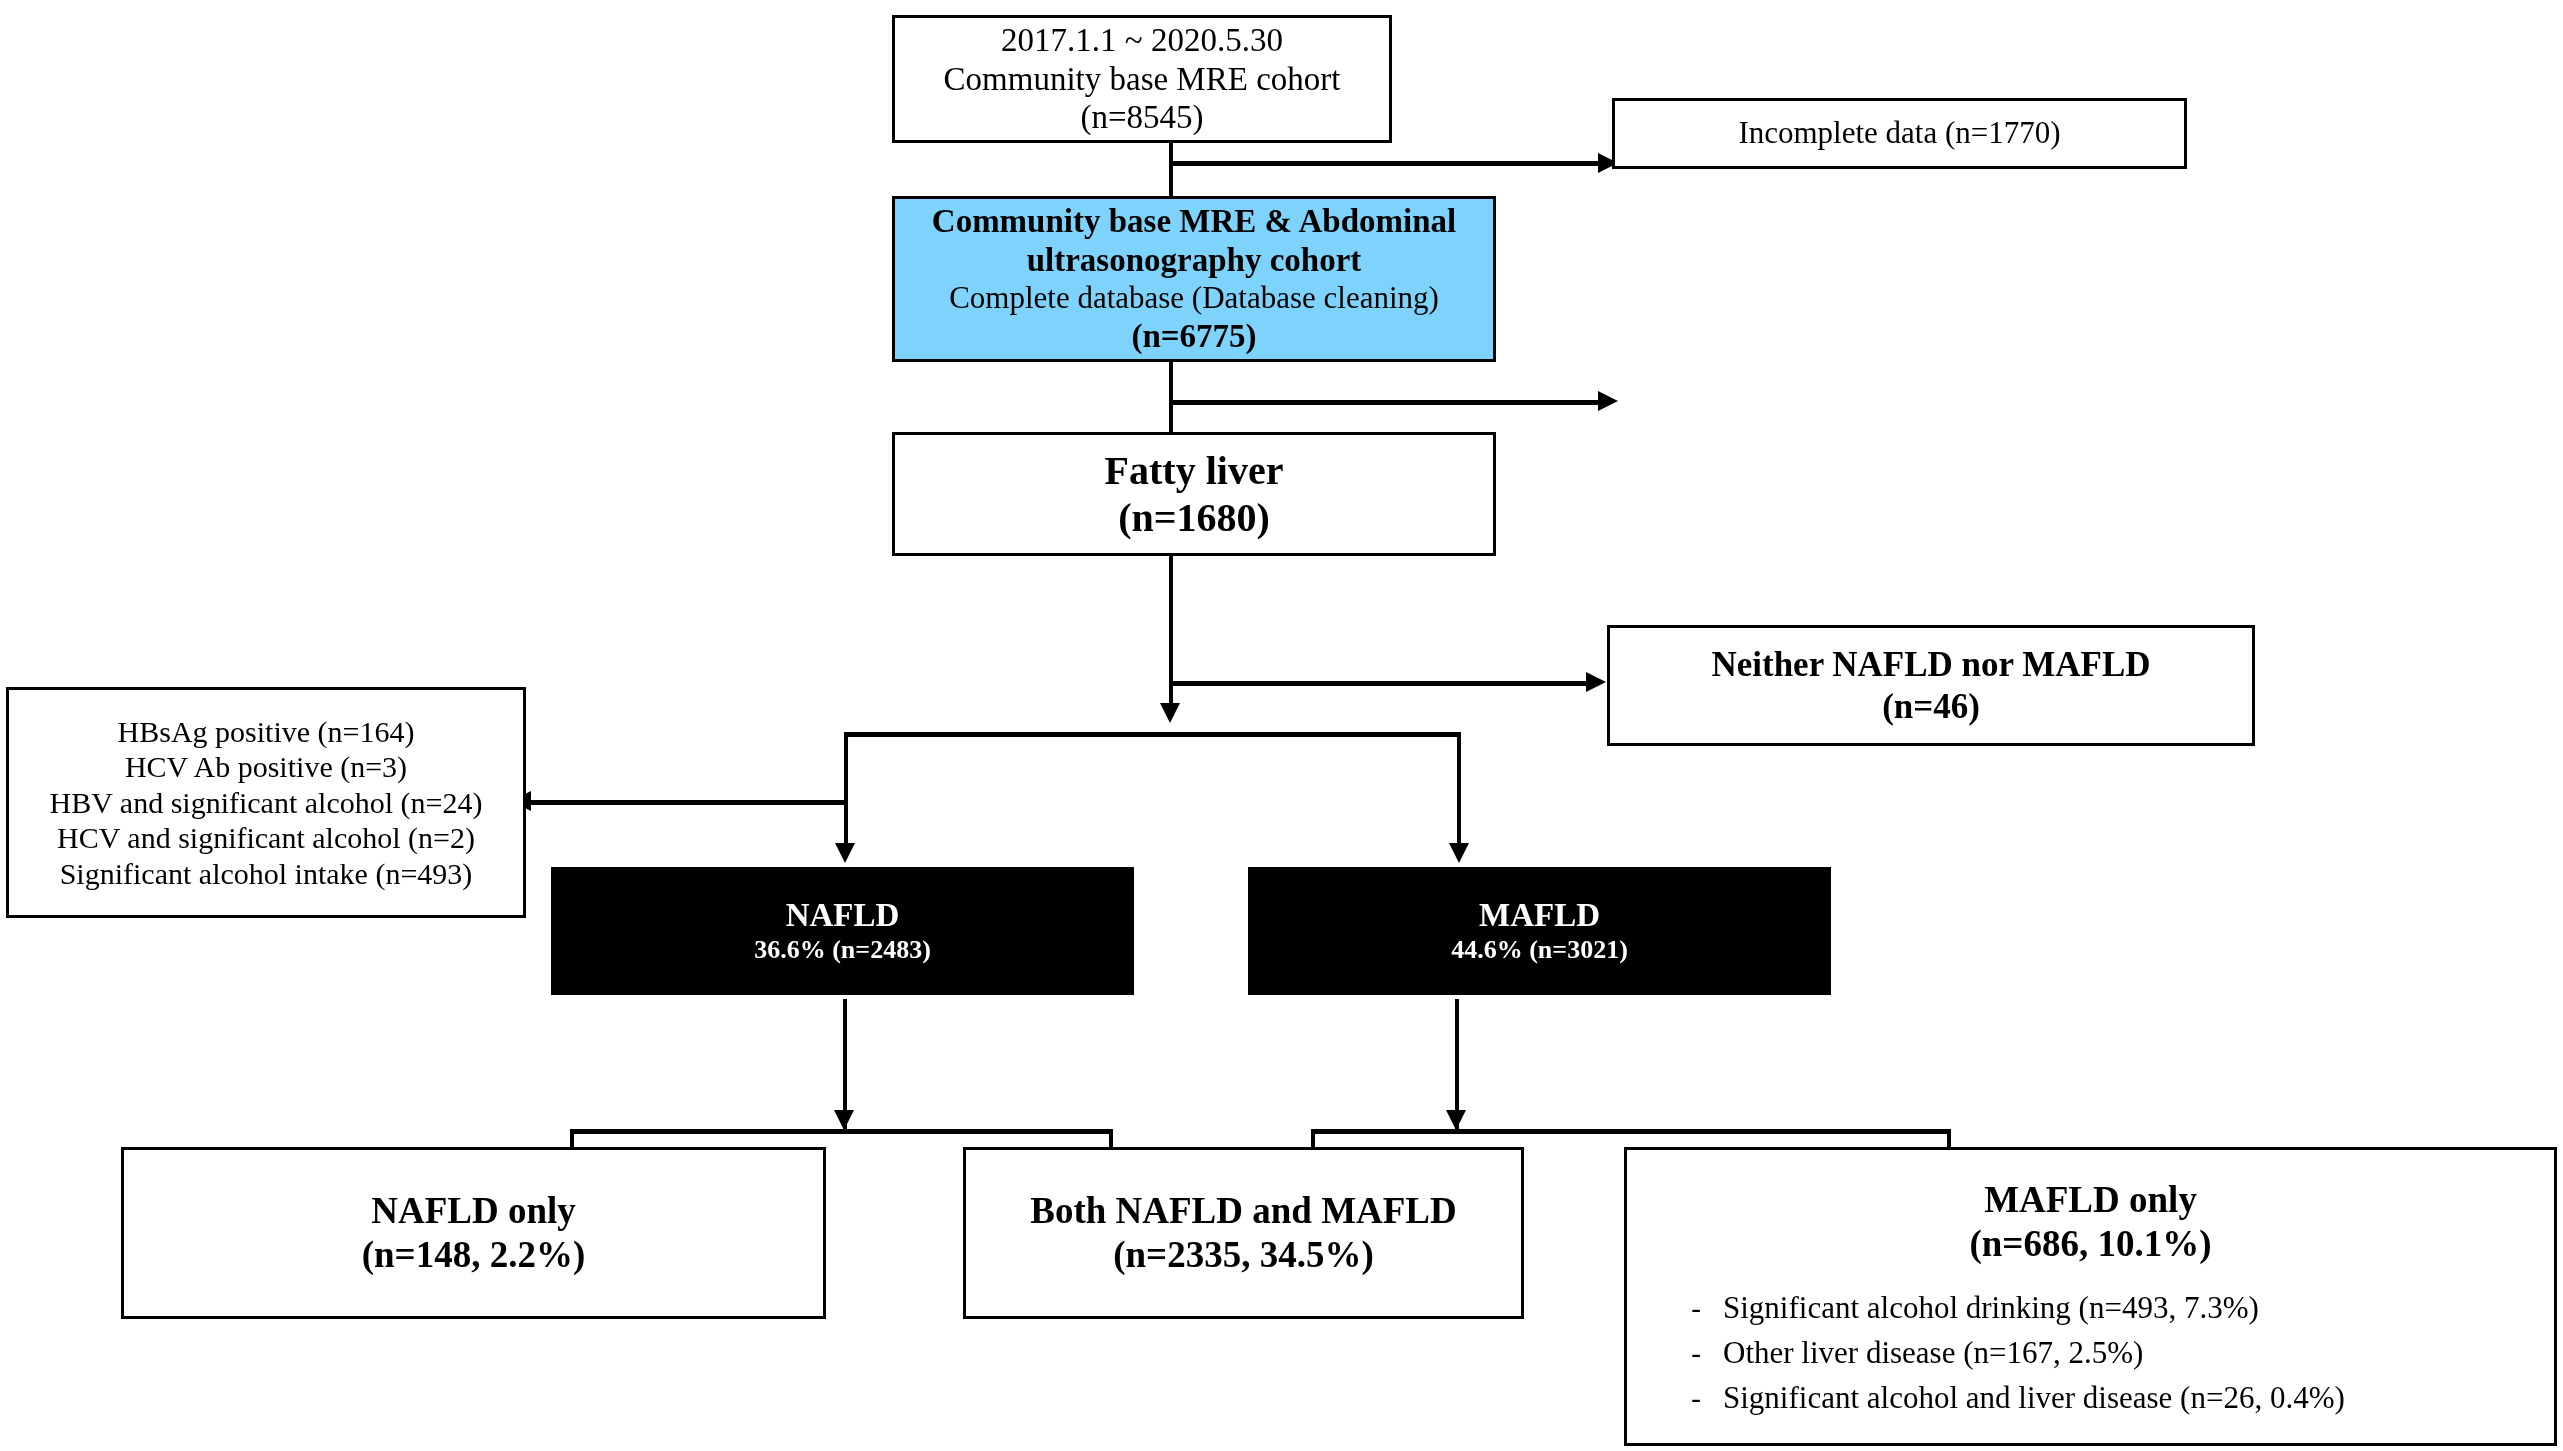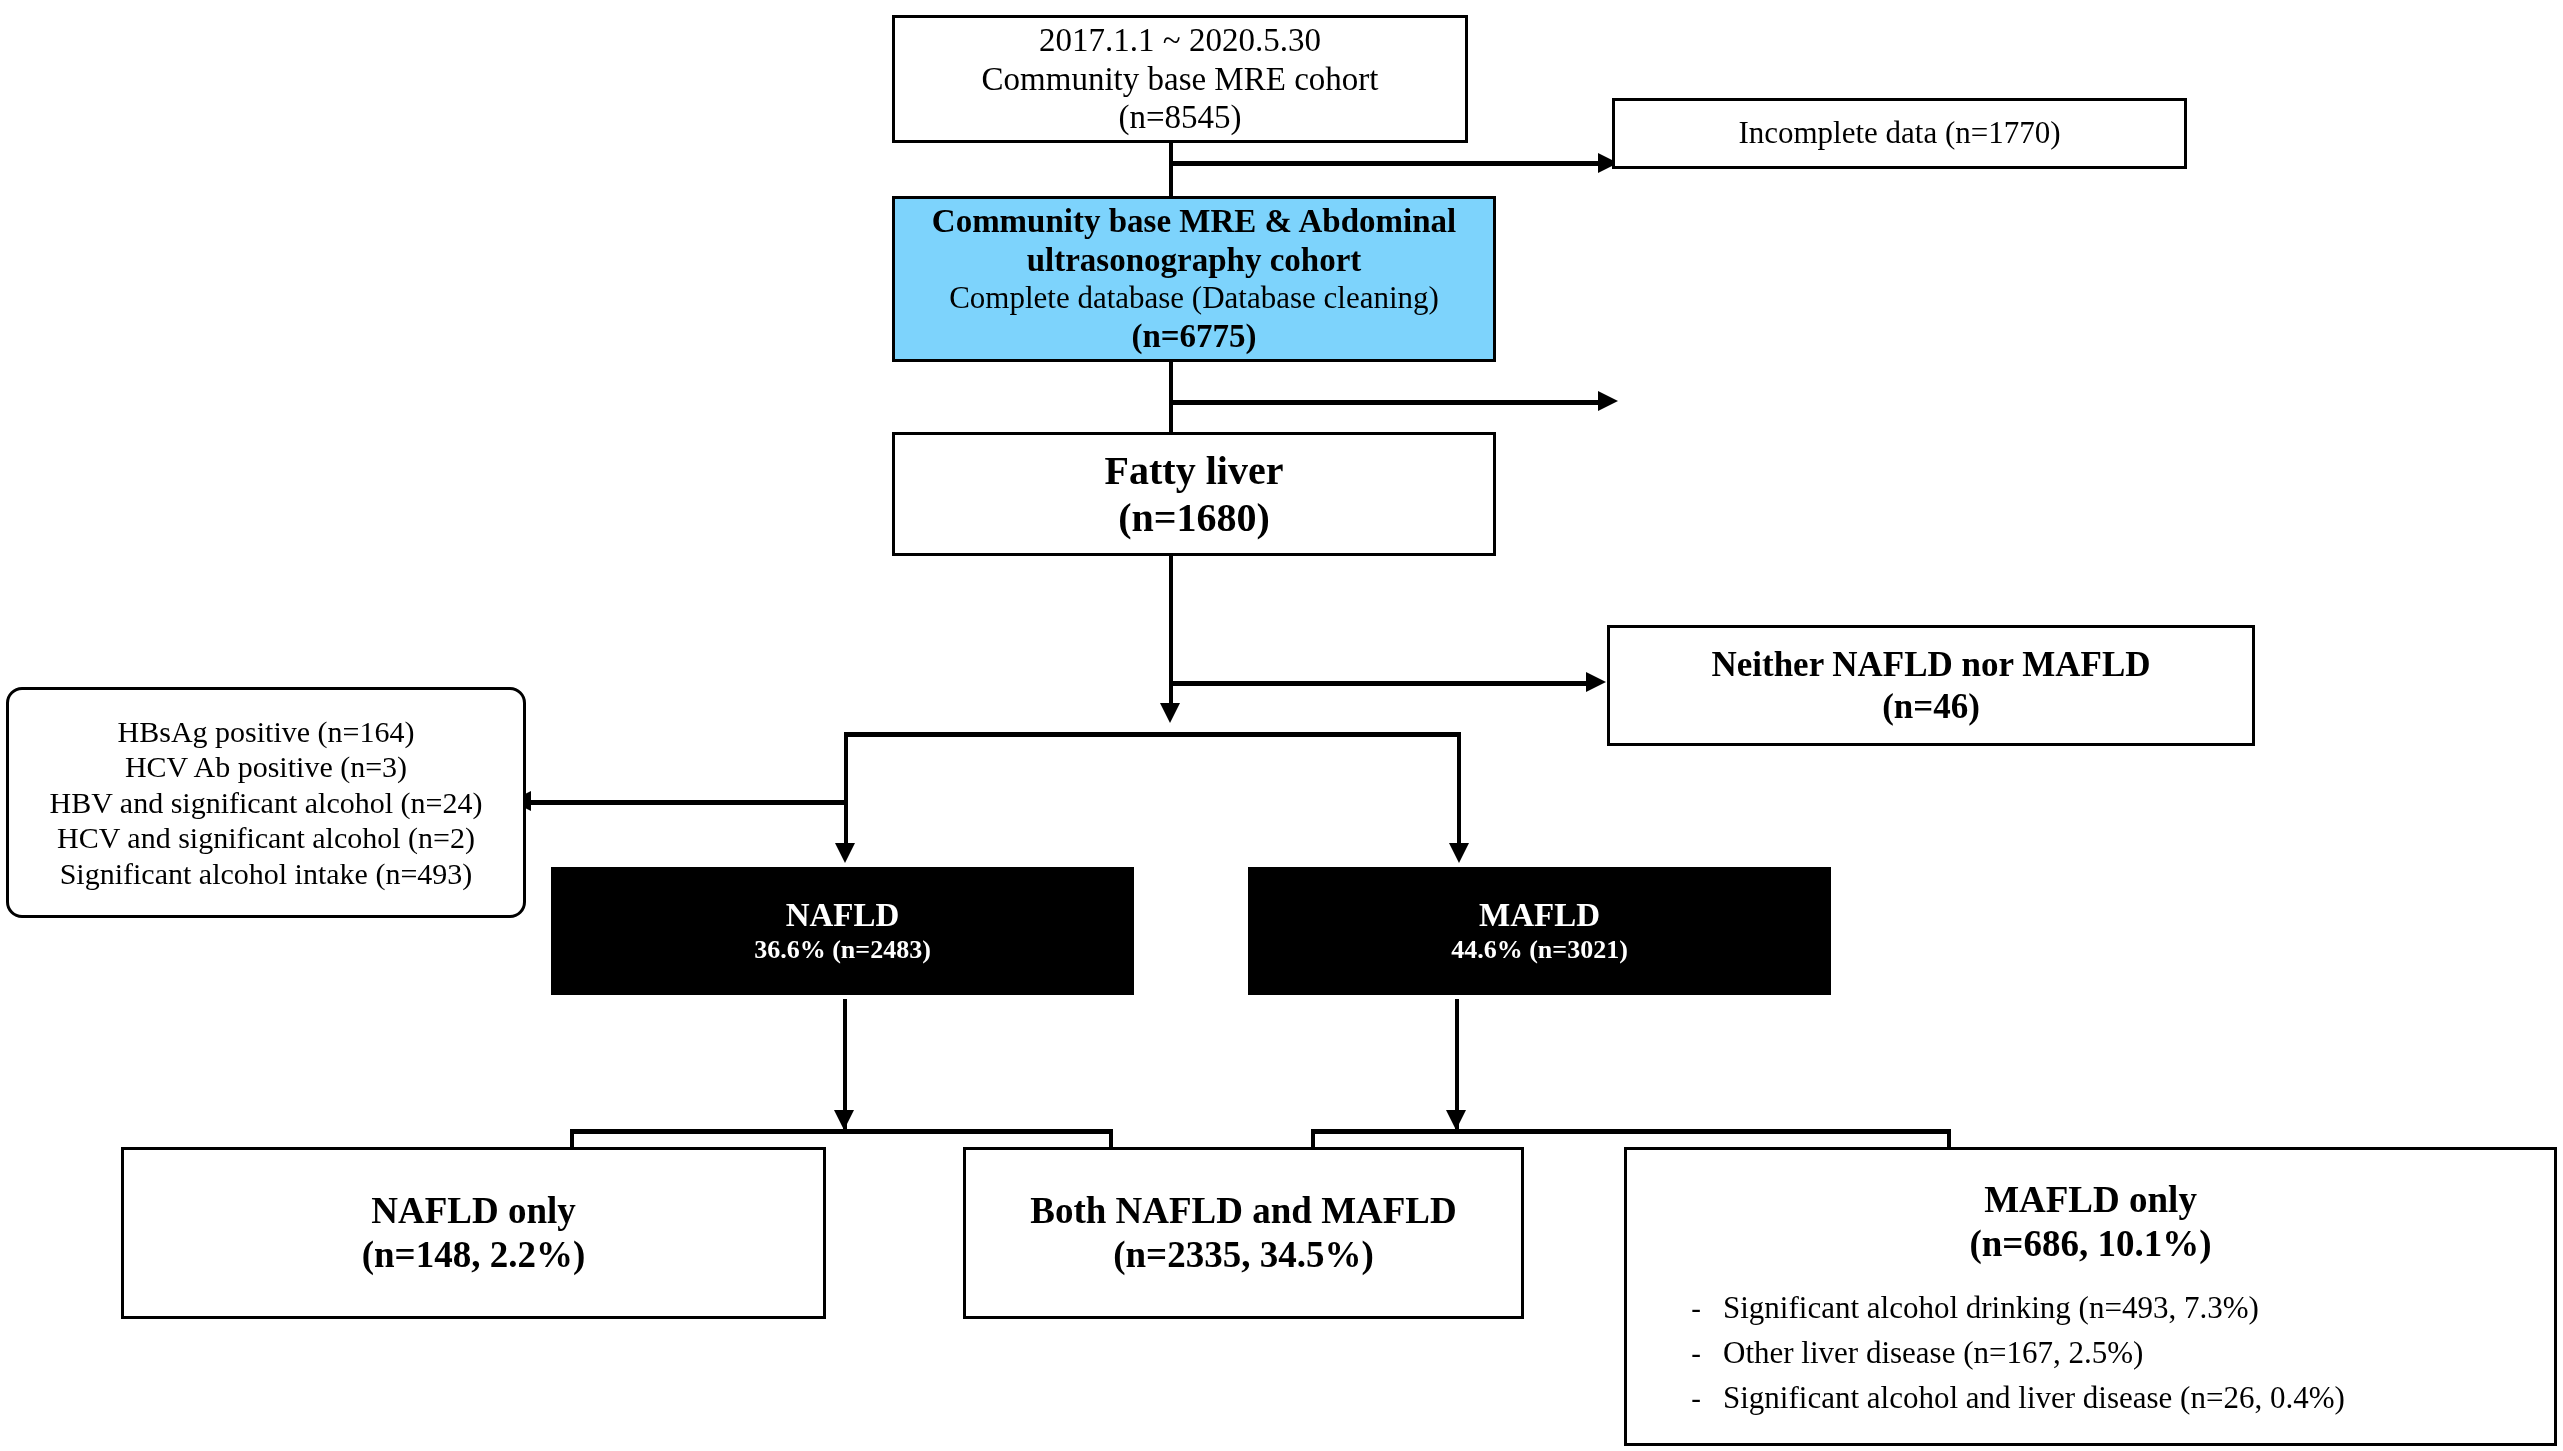--- a/index.html
+++ b/index.html
@@ -114,21 +114,21 @@
   <div class="arw arw-down" style="left:1100px;top:1216px;"></div>
 
   <div class="vline" style="left:1455px;top:999px;height:132px;"></div>
   <div class="arw arw-down" style="left:1446px;top:1110px;"></div>
   <div class="hline thick" style="left:1311px;top:1129px;width:640px;"></div>
   <div class="vline" style="left:1311px;top:1129px;height:91px;"></div>
   <div class="vline" style="left:1947px;top:1129px;height:91px;"></div>
   <div class="arw arw-down" style="left:1303px;top:1216px;"></div>
   <div class="arw arw-down" style="left:1939px;top:1216px;"></div>
 
-  <div class="box" style="left:892px;top:15px;width:576px;height:128px;font-family:Liberation Serif, serif;">
+  <div class="box" style="left:892px;top:15px;width:500px;height:128px;font-family:Liberation Serif, serif;">
     <span class="ln r fs-54">2017.1.1 ~ 2020.5.30</span>
     <span class="ln r fs-54">Community base MRE cohort</span>
     <span class="ln r fs-54">(n=8545)</span>
   </div>
 
   <div class="box" style="left:1612px;top:98px;width:575px;height:71px;">
     <span class="ln r fs-52">Incomplete data (n=1770)</span>
   </div>
 
   <div class="box gray" style="left:892px;top:196px;width:604px;height:166px;">
@@ -142,21 +142,21 @@
   <div class="box" style="left:892px;top:432px;width:604px;height:124px;">
     <span class="ln b fs-66">Fatty liver</span>
     <span class="ln b fs-66">(n=1680)</span>
   </div>
 
   <div class="box" style="left:1607px;top:625px;width:648px;height:121px;">
     <span class="ln b fs-58">Neither NAFLD nor MAFLD</span>
     <span class="ln b fs-58">(n=46)</span>
   </div>
 
-  <div class="box" style="left:6px;top:687px;width:520px;height:231px;border-radius:16px;">
+  <div class="box" style="left:6px;top:687px;width:520px;height:231px;">
     <span class="ln r fs-50">HBsAg positive (n=164)</span>
     <span class="ln r fs-50">HCV Ab positive (n=3)</span>
     <span class="ln r fs-50">HBV and significant alcohol (n=24)</span>
     <span class="ln r fs-50">HCV and significant alcohol (n=2)</span>
     <span class="ln r fs-50">Significant alcohol intake (n=493)</span>
   </div>
 
   <div class="box black" style="left:551px;top:867px;width:583px;height:128px;">
     <span class="ln b fs-54">NAFLD</span>
     <span class="ln b fs-56">36.6% (n=2483)</span>

